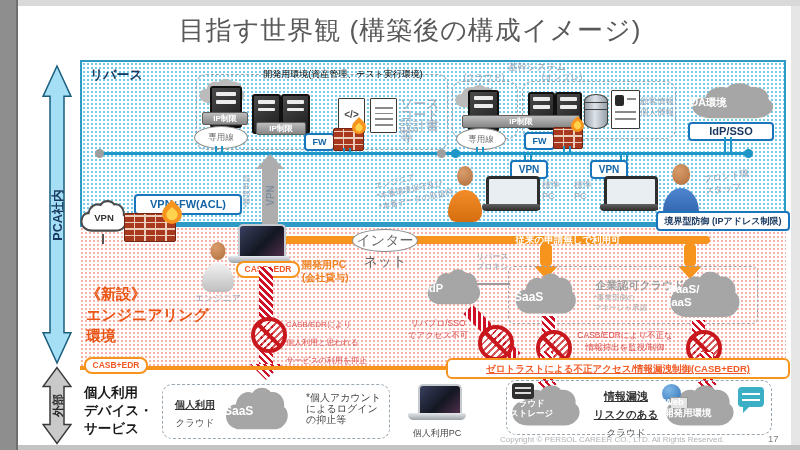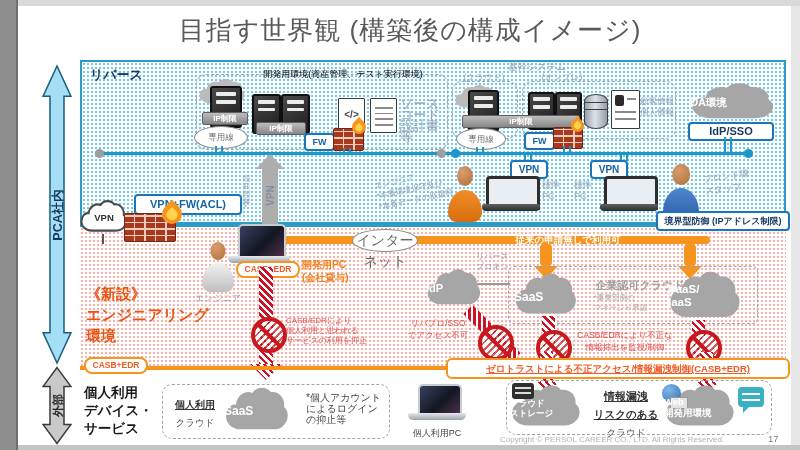--- a/index.html
+++ b/index.html
@@ -278,21 +278,21 @@
     <use href="#cloudp" fill="#A6A6A6"></use>
   </svg>
 <span class="cl-t pre" style="left:668px;top:283px;width:74px;font-size:11.5px;line-height:13px">PaaS/
 IaaS</span>
 
 <div class="abs hatch" style="left:259px;top:267px;width:14px;height:98px"></div>
 <div class="abs hatch-head" style="left:250px;top:364px;width:32px;height:16px"></div>
 <div class="abs ban" style="left:251px;top:317px;width:28px;height:28px">
     <i></i>
   </div>
-<div class="abs pre redtxt" style="left:286px;top:316px;width:86px;font-size:8px;line-height:10px">CASB/EDRにより
+<div class="abs pre redtxt" style="left:286px;top:316px;width:86px;font-size:8px;line-height:18px">CASB/EDRにより
 個人利用と思われる
 サービスの利用を抑止</div>
 <div class="abs hatch" style="left:458px;top:327px;width:68px;height:13px;transform:rotate(45deg)"></div>
 <div class="abs ban" style="left:478px;top:325px;width:28px;height:28px">
     <i></i>
   </div>
 <div class="abs pre redtxt" style="left:400px;top:317px;width:76px;font-size:8.5px;line-height:12px;text-align:center">リバプロ/SSO
 でアクセス不可</div>
 <div class="abs hatch" style="left:542px;top:316px;width:13px;height:50px"></div>
 <div class="abs ban" style="left:536px;top:330px;width:28px;height:28px">

